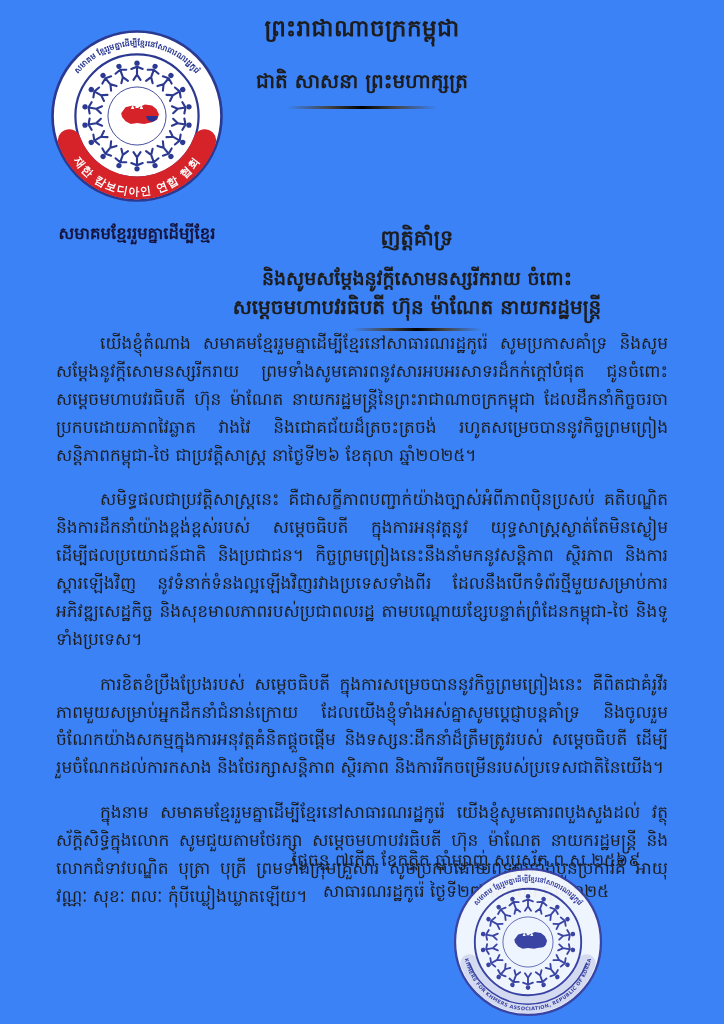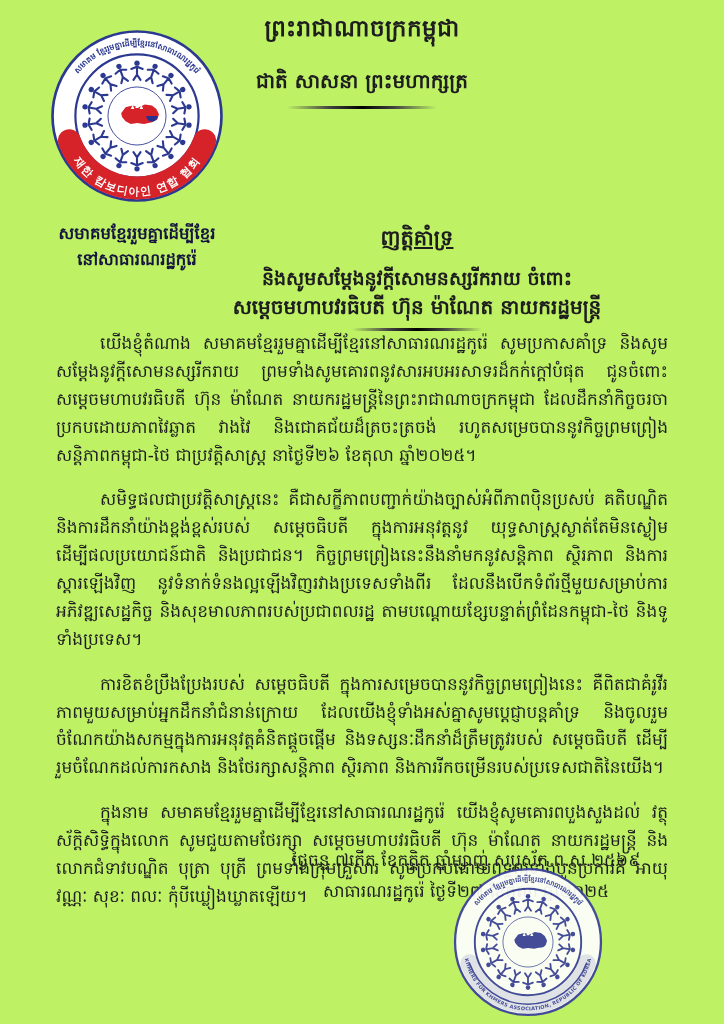--- a/index.html
+++ b/index.html
@@ -1,38 +1,38 @@
 <!DOCTYPE html>
 <html><head>
 <meta charset="utf-8">
 <style>
   html,body{margin:0;padding:0;}
   .page{
     position:relative;
     width:724px;height:1024px;
-    background:#bef264;
+    background:#3b82f6;
     overflow:hidden;
     font-family:"DejaVu Sans","Liberation Sans",sans-serif;
     color:#1d1d1f;
   }
   
   .header{position:absolute;top:14px;left:0;right:0;text-align:center;}
   .header .kingdom{font-size:23px;font-weight:bold;letter-spacing:.5px;}
   .header .motto{font-size:20px;font-weight:bold;margin-top:21px;}
   .divider{height:3px;margin:8px auto 0;border-radius:2px;
     background:linear-gradient(90deg,transparent,#444 28%,#000 50%,#444 72%,transparent);}
   .divider.d1{width:150px;}
   .divider.d2{width:130px;margin-top:4px;}
   
   .logo-block{position:absolute;left:34px;top:28px;width:206px;text-align:center;}
   .logo-block svg{display:block;margin:0 auto;}
   .logo-caption{margin-top:17px;font-weight:bold;font-size:16.5px;line-height:1.55;color:#14143f;}
   
   .title-block{position:absolute;top:224px;left:150px;right:40px;text-align:center;}
-  .title-block .t1{font-size:21px;font-weight:bold;text-decoration:underline;}
+  .title-block .t1{font-size:21px;font-weight:bold;}
   .title-block .t2{font-size:19px;font-weight:bold;margin-top:11px;}
   .title-block .t3{font-size:20px;font-weight:bold;}
   
   .body-text{position:absolute;top:330px;left:56px;width:612px;
     font-size:17px;line-height:1.64;text-align:justify;}
   .body-text p{margin:0 0 17px 0;text-indent:44px;}
   .body-text .bold{font-weight:normal;}
   
   .date-block{position:absolute;top:845px;right:36px;width:444px;
     text-align:center;font-size:17px;line-height:1.8;}
@@ -143,21 +143,20 @@
           </g>
     <circle cx="100" cy="100" r="33" fill="#ffffff" stroke="#2b3990" stroke-width="1"></circle>
     <path d="M82 97 l5 -7 8 -2 7 2 7 -3 8 1 5 4 3 6 -2 6 -6 3 -9 2 -8 -1 -7 1 -6 -3 -4 -5 z" fill="#d6232a"></path>
     <path d="M93 92 l2 -5 2 5 z M98 91 l2 -6 2 6 z M103 92 l2 -5 2 5 z" fill="#ffffff"></path>
     <path d="M110.5 100 a6.5 6.5 0 0 1 13 0 z" fill="#d6232a"></path>
        <path d="M123.5 100 a6.5 6.5 0 0 1 -13 0 z" fill="#27318f"></path>
   </svg>
       </div>
     <div class="logo-caption">
       <div>សមាគមខ្មែររួមគ្នាដើម្បីខ្មែរ</div>
-      <div>នៅសាធារណរដ្ឋកូរ៉េ</div>
     </div>
   </div>
 
   <div class="title-block">
     <div class="t1">ញត្តិគាំទ្រ</div>
     <div class="t2">និងសូមសម្ដែងនូវក្ដីសោមនស្សរីករាយ ចំពោះ</div>
     <div class="t3">សម្ដេចមហាបវរធិបតី ហ៊ុន ម៉ាណែត នាយករដ្ឋមន្ត្រី</div>
     <div class="divider d2"></div>
   </div>
 

